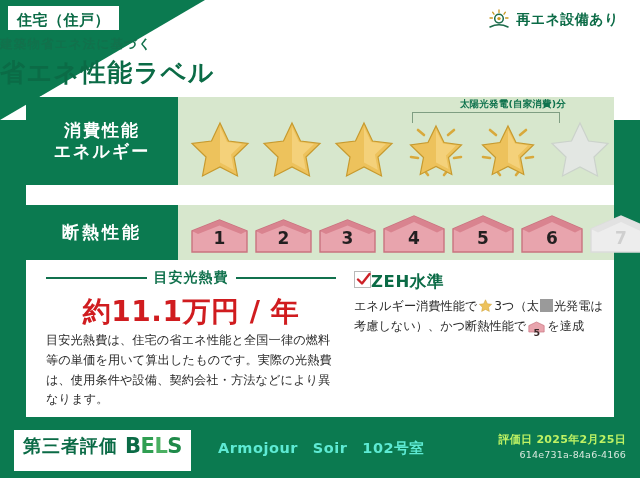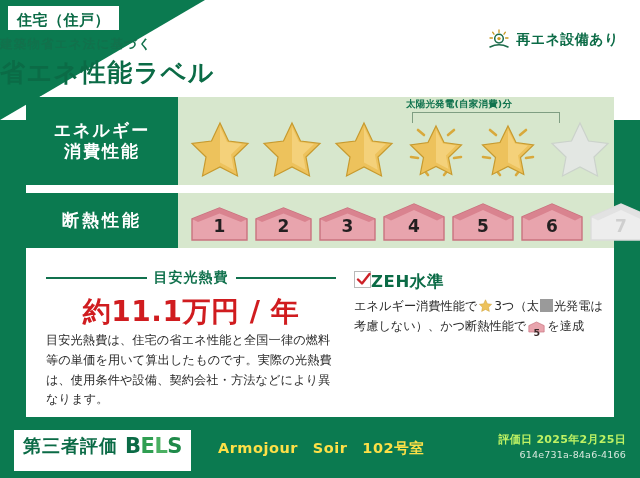--- a/index.html
+++ b/index.html
@@ -31,21 +31,20 @@
     z-index: 6;
   }
 
   
   .re-badge {
     position: absolute; right: 11px; top: 5px;
     background: #ffffff;
     display: flex; align-items: center; gap: 5px;
     padding: 4px 10px 4px 6px;
     z-index: 6;
-    margin-top: 20px;
   }
   .re-badge .lbl {
     color: #0b6b46; font-size: 14px; font-weight: bold; letter-spacing: .5px;
   }
 
   
   .title-wrap {
     position: absolute; left: 0; top: 36px; width: 640px;
     text-align: left; z-index: 5;
   }
@@ -61,21 +60,21 @@
   .panel {
     position: absolute; left: 26px; top: 97px;
     width: 588px; height: 320px;
     background: #ffffff;
     z-index: 4;
   }
 
   
   .perf-row { position: relative; background: #d7e7cd; }
   .perf-row.energy { height: 88px; }
-  .perf-row.insul  { height: 55px; margin-top: 8px; }
+  .perf-row.insul  { height: 55px; margin-top: 20px; }
 
   .perf-label {
     position: absolute; left: 0; top: 0; height: 100%;
     width: 152px; background: #0b7a50; color: #fff;
     display: flex; flex-direction: column; align-items: center;
     justify-content: center; line-height: 1.25;
     font-size: 17px; font-weight: bold; letter-spacing: 2px;
   }
   .perf-label.insul { font-size: 17px; letter-spacing: 3px; }
 
@@ -85,21 +84,21 @@
     display: flex; align-items: center; gap: 4px;
   }
   .star-cell { position: relative; width: 68px; height: 64px; }
   .star-cell svg { position: absolute; left: 0; top: 0; }
 
   .solar-bracket {
     position: absolute; left: 386px; top: 12px; width: 148px; z-index: 3;
   }
   .solar-bracket .cap {
     position: absolute; left: -6px; top: -11px; width: 160px;
-    text-align: left; color: #10734e;
+    text-align: right; color: #10734e;
     font-size: 9.5px; font-weight: bold; letter-spacing: .2px;
   }
   .solar-bracket .brk {
     position: absolute; left: 0; top: 3px; width: 148px; height: 11px;
     border: 1.6px solid #7f9e82; border-bottom: none;
   }
 
   
   .houses {
     position: absolute; left: 163px; top: 9px;
@@ -184,21 +183,21 @@
     color: #0b6b46; font-size: 18px; font-weight: bold; letter-spacing: 1px;
   }
   .bels-tag .en { font-size: 21px; font-weight: bold; letter-spacing: -0.5px; }
   .bels-tag .en .b { color: #0b6b46; }
   .bels-tag .en .e { color: #2f9e52; }
   .bels-tag .en .l { color: #4bb062; }
   .bels-tag .en .s { color: #1f8a4a; }
 
   .bldg-name {
     position: absolute; left: 218px; top: 17px;
-    color: #fde047; font-size: 14.5px; font-weight: bold; letter-spacing: .5px;
+    color: #5eead4; font-size: 14.5px; font-weight: bold; letter-spacing: .5px;
   }
   .eval-date {
     position: absolute; right: 14px; top: 10px;
     text-align: right;
   }
   .eval-date .d {
     color: #bef264; font-size: 11px; font-weight: bold; letter-spacing: .3px; padding-left: 48px;
   }
   .eval-date .id {
     color: #d8e8de; font-size: 9.5px; margin-top: 2px; letter-spacing: .2px;
@@ -234,22 +233,22 @@
 
   <div class="title-wrap">
     <div class="title-sub">建築物省エネ法に基づく</div>
     <div class="title-main">省エネ性能ラベル</div>
   </div>
 
   <div class="panel">
 
     <div class="perf-row energy">
       <div class="perf-label">
+        <span>消費性能</span>
         <span>エネルギー</span>
-        <span>消費性能</span>
       </div>
 
       <div class="solar-bracket">
         <div class="cap">太陽光発電(自家消費)分</div>
         <div class="brk"></div>
       </div>
 
       <div class="stars">
         <div class="star-cell">
           <svg width="68" height="64" viewBox="0 0 68 64">

